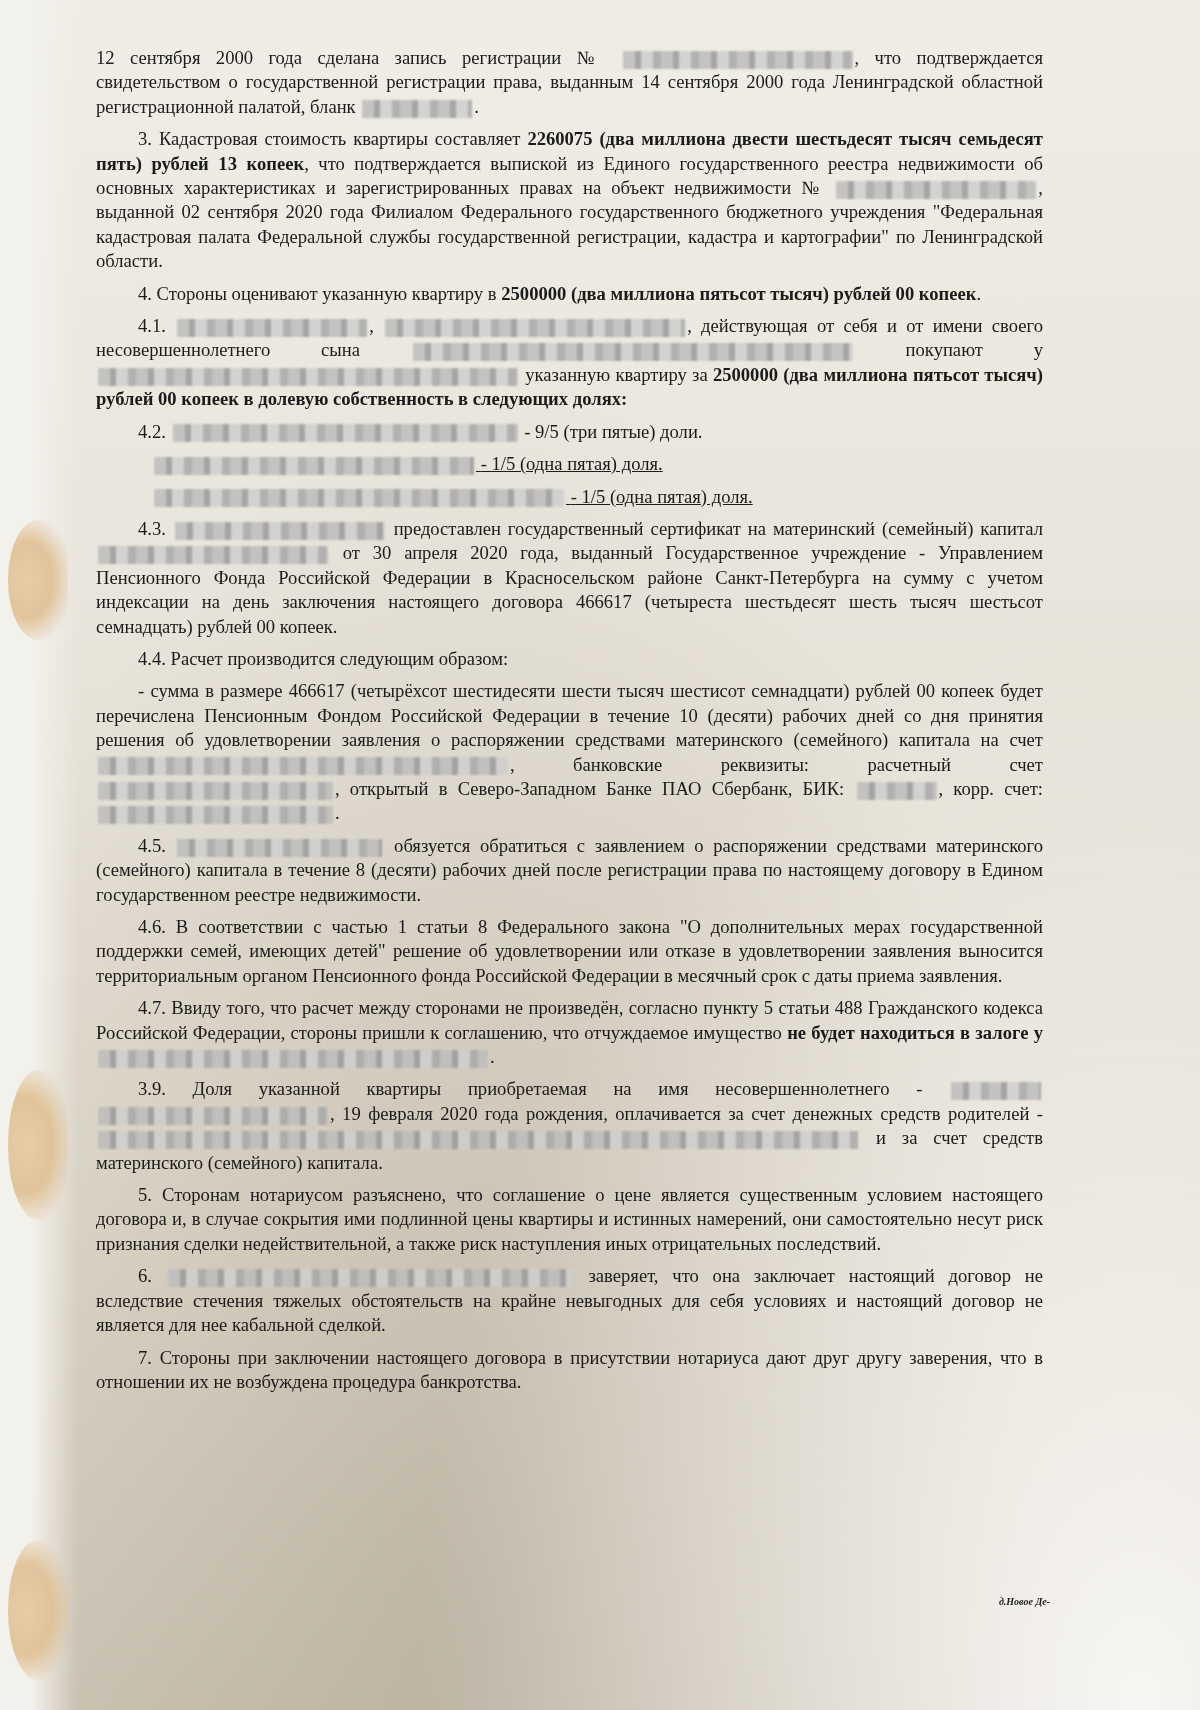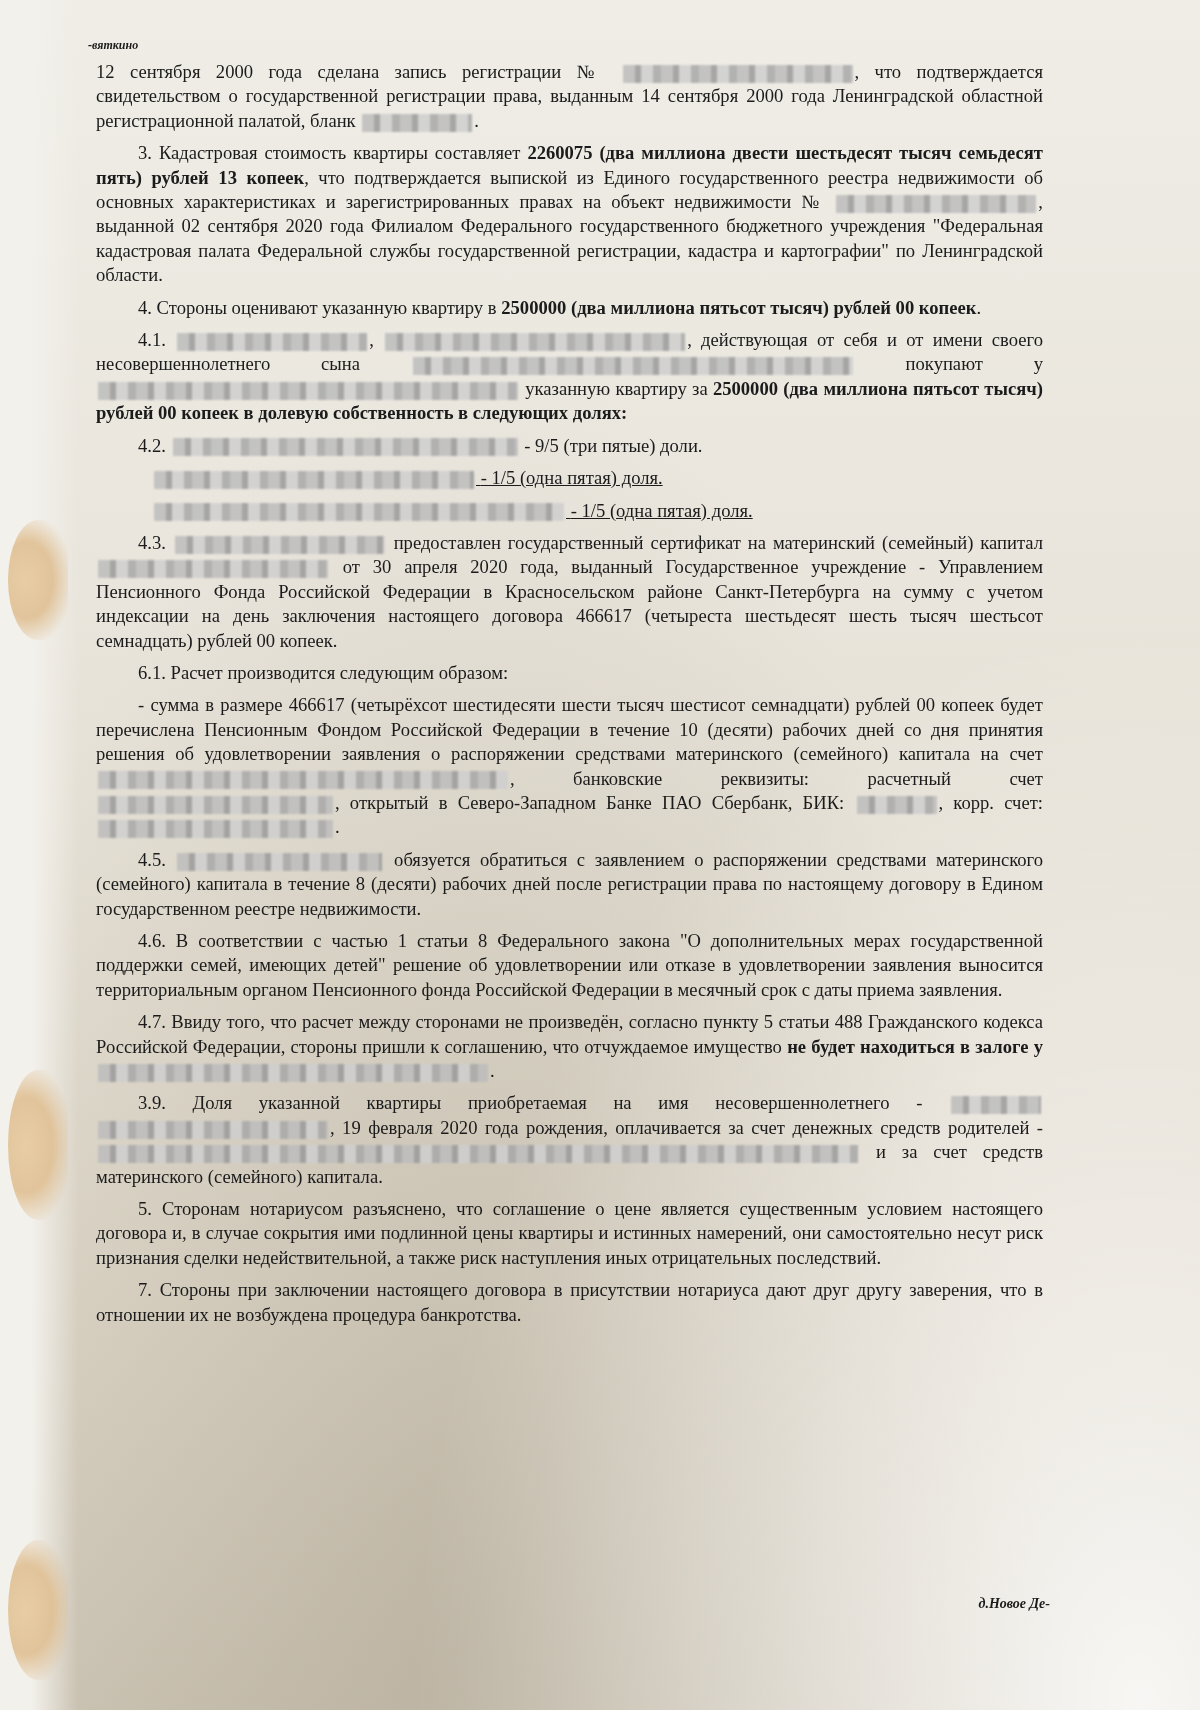--- a/index.html
+++ b/index.html
@@ -37,21 +37,21 @@
   }
   .doc p { margin: 8px; }
   .indent { text-indent: 42px; }
   .indent2 { padding-left: 56px; text-decoration: underline; }
   .header-frag {
     font-style: italic; font-weight: bold; font-size: 12px; line-height: 14px;
     margin-bottom: 2px;
   }
   .footer-frag {
     position: absolute; right: 150px; top: 1596px;
-    font-style: italic; font-weight: bold; font-size: 14px; margin-left: 38px;
+    font-style: italic; font-weight: bold; font-size: 10px; margin-left: 38px;
   }
   b { font-weight: bold; }
   .redact {
     display: inline-block; vertical-align: middle;
     height: 18px; margin: 0 2px;
     background:
       repeating-linear-gradient(90deg, #bdbdbd 0 12px, #9a9a9a 12px 18px, #cfcfcf 18px 30px, #a8a8a8 30px 38px);
     filter: blur(1.2px);
     opacity: 0.85;
   }
@@ -59,21 +59,20 @@
 </head>
 <body>
 
 <div class="paper"></div>
 <div class="left-border"></div>
 <div class="scroll-curl curl-1"></div>
 <div class="scroll-curl curl-2"></div>
 <div class="scroll-curl curl-3"></div>
 
 <div class="doc">
-  <div class="header-frag">-вяткино</div>
 
   <p>
     <span>12 сентября 2000 года сделана запись регистрации №</span>
     <span class="redact" style="width:230px"></span><span>, что подтверждается свидетельством о государственной регистрации права, выданным 14 сентября 2000 года Ленинградской областной регистрационной палатой, бланк</span>
     <span class="redact" style="width:110px"></span><span>.</span>
   </p>
 
   <p class="indent">
     <span>3. Кадастровая стоимость квартиры составляет </span><b>2260075 (два миллиона двести шестьдесят тысяч семьдесят пять) рублей 13 копеек</b><span>, что подтверждается выпиской из Единого государственного реестра недвижимости об основных характеристиках и зарегистрированных правах на объект недвижимости №</span>
     <span class="redact" style="width:200px"></span><span>, выданной 02 сентября 2020 года Филиалом Федерального государственного бюджетного учреждения "Федеральная кадастровая палата Федеральной службы государственной регистрации, кадастра и картографии" по Ленинградской области.</span>
@@ -109,21 +108,21 @@
 
   <p class="indent">
     <span>4.3.</span>
     <span class="redact" style="width:210px"></span>
     <span>предоставлен государственный сертификат на материнский (семейный) капитал</span>
     <span class="redact" style="width:230px"></span>
     <span>от 30 апреля 2020 года, выданный Государственное учреждение - Управлением Пенсионного Фонда Российской Федерации в Красносельском районе Санкт-Петербурга на сумму с учетом индексации на день заключения настоящего договора 466617 (четыреста шестьдесят шесть тысяч шестьсот семнадцать) рублей 00 копеек.</span>
   </p>
 
   <p class="indent">
-    <span>6.1. Расчет производится следующим образом:</span>
+    <span>4.4. Расчет производится следующим образом:</span>
   </p>
   <p class="indent">
     <span>- сумма в размере 466617 (четырёхсот шестидесяти шести тысяч шестисот семнадцати) рублей 00 копеек будет перечислена Пенсионным Фондом Российской Федерации в течение 10 (десяти) рабочих дней со дня принятия решения об удовлетворении заявления о распоряжении средствами материнского (семейного) капитала на счет</span>
     <span class="redact" style="width:410px"></span><span>, банковские реквизиты: расчетный счет</span>
     <span class="redact" style="width:235px"></span><span>, открытый в Северо-Западном Банке ПАО Сбербанк, БИК:</span>
     <span class="redact" style="width:80px"></span><span>, корр. счет:</span>
     <span class="redact" style="width:235px"></span><span>.</span>
   </p>
 
   <p class="indent">
@@ -146,19 +145,24 @@
     <span class="redact" style="width:90px"></span>
     <span class="redact" style="width:230px"></span><span>, 19 февраля 2020 года рождения, оплачивается за счет денежных средств родителей -</span>
     <span class="redact" style="width:760px"></span>
     <span>и за счет средств материнского (семейного) капитала.</span>
   </p>
 
   <p class="indent">
     <span>5. Сторонам нотариусом разъяснено, что соглашение о цене является существенным условием настоящего договора и, в случае сокрытия ими подлинной цены квартиры и истинных намерений, они самостоятельно несут риск признания сделки недействительной, а также риск наступления иных отрицательных последствий.</span>
   </p>
 
+  <p class="indent">
+    <span>6.</span>
+    <span class="redact" style="width:405px"></span>
+    <span>заверяет, что она заключает настоящий договор не вследствие стечения тяжелых обстоятельств на крайне невыгодных для себя условиях и настоящий договор не является для нее кабальной сделкой.</span>
+  </p>
 
   <p class="indent">
     <span>7. Стороны при заключении настоящего договора в присутствии нотариуса дают друг другу заверения, что в отношении их не возбуждена процедура банкротства.</span>
   </p>
 </div>
 
 <div class="footer-frag">д.Новое Де-</div>
 
 </body></html>

